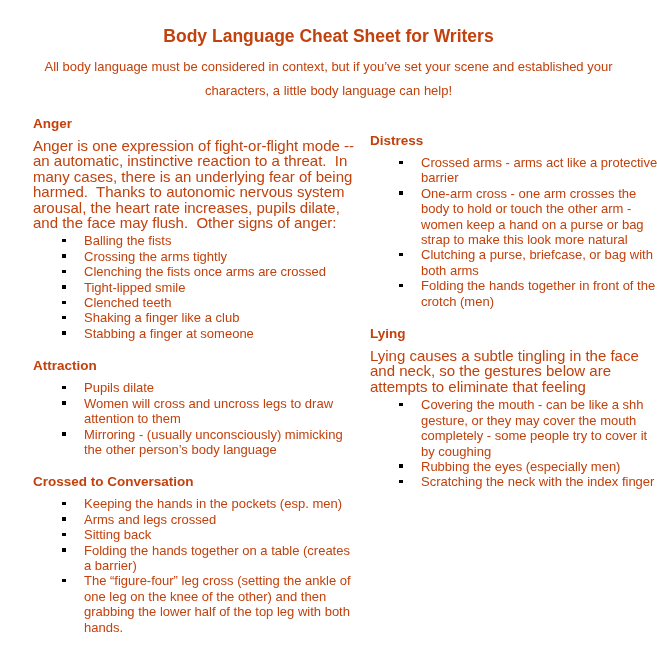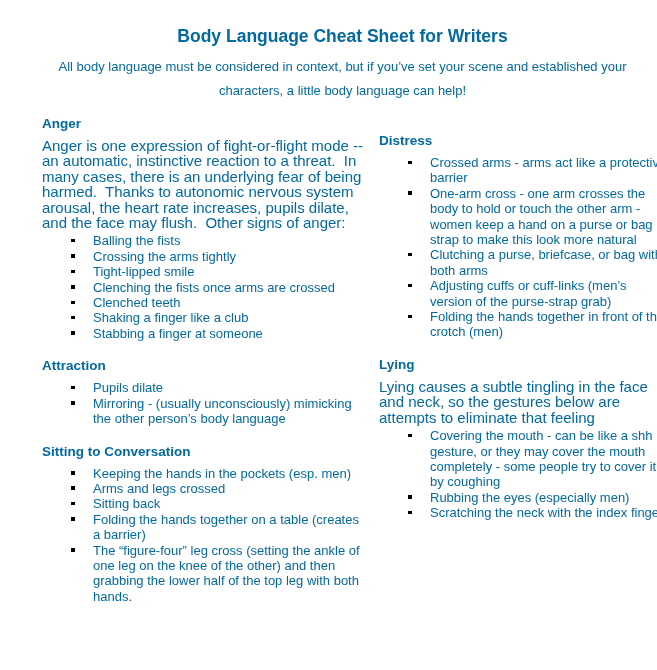--- a/index.html
+++ b/index.html
@@ -1,26 +1,25 @@
 <!DOCTYPE html>
 <html><head>
 <meta charset="utf-8">
 <style>
   html, body { margin: 0; padding: 0; background: #ffffff; }
   .page {
     position: relative;
     width: 657px;
     height: 670px;
     background: #ffffff;
-    color: #0369a1;
+    color: #c2410c;
     font-family: "Liberation Sans", "DejaVu Sans", sans-serif;
     box-sizing: border-box;
     padding-top: 26px;
     overflow: hidden;
-    padding-left: 28px;
   }
   .title {
     margin: 0;
     font-size: 17.5px;
     font-weight: bold;
     text-align: center;
     line-height: 21px;
   }
   .subtitle {
     margin: 8px auto 0;
@@ -28,21 +27,21 @@
     font-size: 13px;
     text-align: center;
     line-height: 24px;
     white-space: pre-wrap;
   }
   .columns {
     display: flex;
     margin-top: 13px;
     padding-left: 14px;
   }
-  .col { flex: none; }
+  .col { flex: none; margin-left: 19px; }
   .col-left  { width: 323px; }
   .col-right { width: 292px; margin-left: 14px; padding-top: 17px; }
   .section { margin-bottom: 17px; }
   .section:last-child { margin-bottom: 0; }
   .section-heading {
     margin: 0 0 6px;
     font-size: 13.5px;
     font-weight: bold;
     line-height: 16px;
   }
@@ -80,54 +79,54 @@
   <h1 class="title">Body Language Cheat Sheet for Writers</h1>
   <p class="subtitle">All body language must be considered in context, but if you’ve set your scene and established your characters, a little body language can help!</p>
   <div class="columns">
     <div class="col col-left">
         <div class="section">
           <h2 class="section-heading">Anger</h2>
           <p class="section-intro">Anger is one expression of fight-or-flight mode -- an automatic, instinctive reaction to a threat.  In many cases, there is an underlying fear of being harmed.  Thanks to autonomic nervous system arousal, the heart rate increases, pupils dilate, and the face may flush.  Other signs of anger:</p>
           <ul class="bullet-list">
             <li class="bullet-item"><span class="bullet-square"></span><span class="bullet-text">Balling the fists</span></li>
             <li class="bullet-item"><span class="bullet-square"></span><span class="bullet-text">Crossing the arms tightly</span></li>
+            <li class="bullet-item"><span class="bullet-square"></span><span class="bullet-text">Clenching the fists once arms are crossed</span></li>
             <li class="bullet-item"><span class="bullet-square"></span><span class="bullet-text">Tight-lipped smile</span></li>
-            <li class="bullet-item"><span class="bullet-square"></span><span class="bullet-text">Clenching the fists once arms are crossed</span></li>
             <li class="bullet-item"><span class="bullet-square"></span><span class="bullet-text">Clenched teeth</span></li>
             <li class="bullet-item"><span class="bullet-square"></span><span class="bullet-text">Shaking a finger like a club</span></li>
             <li class="bullet-item"><span class="bullet-square"></span><span class="bullet-text">Stabbing a finger at someone</span></li>
           </ul>
         </div>
         <div class="section">
           <h2 class="section-heading">Attraction</h2>
           <ul class="bullet-list">
             <li class="bullet-item"><span class="bullet-square"></span><span class="bullet-text">Pupils dilate</span></li>
-            <li class="bullet-item"><span class="bullet-square"></span></li>
+            <li class="bullet-item"><span class="bullet-square"></span><span class="bullet-text">Women will cross and uncross legs to draw attention to them</span></li>
             <li class="bullet-item"><span class="bullet-square"></span><span class="bullet-text">Mirroring - (usually unconsciously) mimicking the other person’s body language</span></li>
           </ul>
         </div>
         <div class="section">
-          <h2 class="section-heading">Sitting to Conversation</h2>
+          <h2 class="section-heading">Crossed to Conversation</h2>
           <ul class="bullet-list">
             <li class="bullet-item"><span class="bullet-square"></span><span class="bullet-text">Keeping the hands in the pockets (esp. men)</span></li>
             <li class="bullet-item"><span class="bullet-square"></span><span class="bullet-text">Arms and legs crossed</span></li>
             <li class="bullet-item"><span class="bullet-square"></span><span class="bullet-text">Sitting back</span></li>
             <li class="bullet-item"><span class="bullet-square"></span><span class="bullet-text">Folding the hands together on a table (creates a barrier)</span></li>
             <li class="bullet-item"><span class="bullet-square"></span><span class="bullet-text">The “figure-four” leg cross (setting the ankle of one leg on the knee of the other) and then grabbing the lower half of the top leg with both hands.</span></li>
           </ul>
         </div>
       </div>
     <div class="col col-right">
         <div class="section">
           <h2 class="section-heading">Distress</h2>
           <ul class="bullet-list">
             <li class="bullet-item"><span class="bullet-square"></span><span class="bullet-text">Crossed arms - arms act like a protective barrier</span></li>
             <li class="bullet-item"><span class="bullet-square"></span><span class="bullet-text">One-arm cross - one arm crosses the body to hold or touch the other arm - women keep a hand on a purse or bag strap to make this look more natural</span></li>
             <li class="bullet-item"><span class="bullet-square"></span><span class="bullet-text">Clutching a purse, briefcase, or bag with both arms</span></li>
-            <li class="bullet-item"><span class="bullet-square"></span><span class="bullet-text">Adjusting cuffs or cuff-links (men’s version of the purse-strap grab)</span></li>
+            <li class="bullet-item"><span class="bullet-square"></span></li>
             <li class="bullet-item"><span class="bullet-square"></span><span class="bullet-text">Folding the hands together in front of the crotch (men)</span></li>
           </ul>
         </div>
         <div class="section">
           <h2 class="section-heading">Lying</h2>
           <p class="section-intro">Lying causes a subtle tingling in the face and neck, so the gestures below are attempts to eliminate that feeling</p>
           <ul class="bullet-list">
             <li class="bullet-item"><span class="bullet-square"></span><span class="bullet-text">Covering the mouth - can be like a shh gesture, or they may cover the mouth completely - some people try to cover it by coughing</span></li>
             <li class="bullet-item"><span class="bullet-square"></span></li>
             <li class="bullet-item"><span class="bullet-square"></span><span class="bullet-text">Rubbing the eyes (especially men)</span></li>

